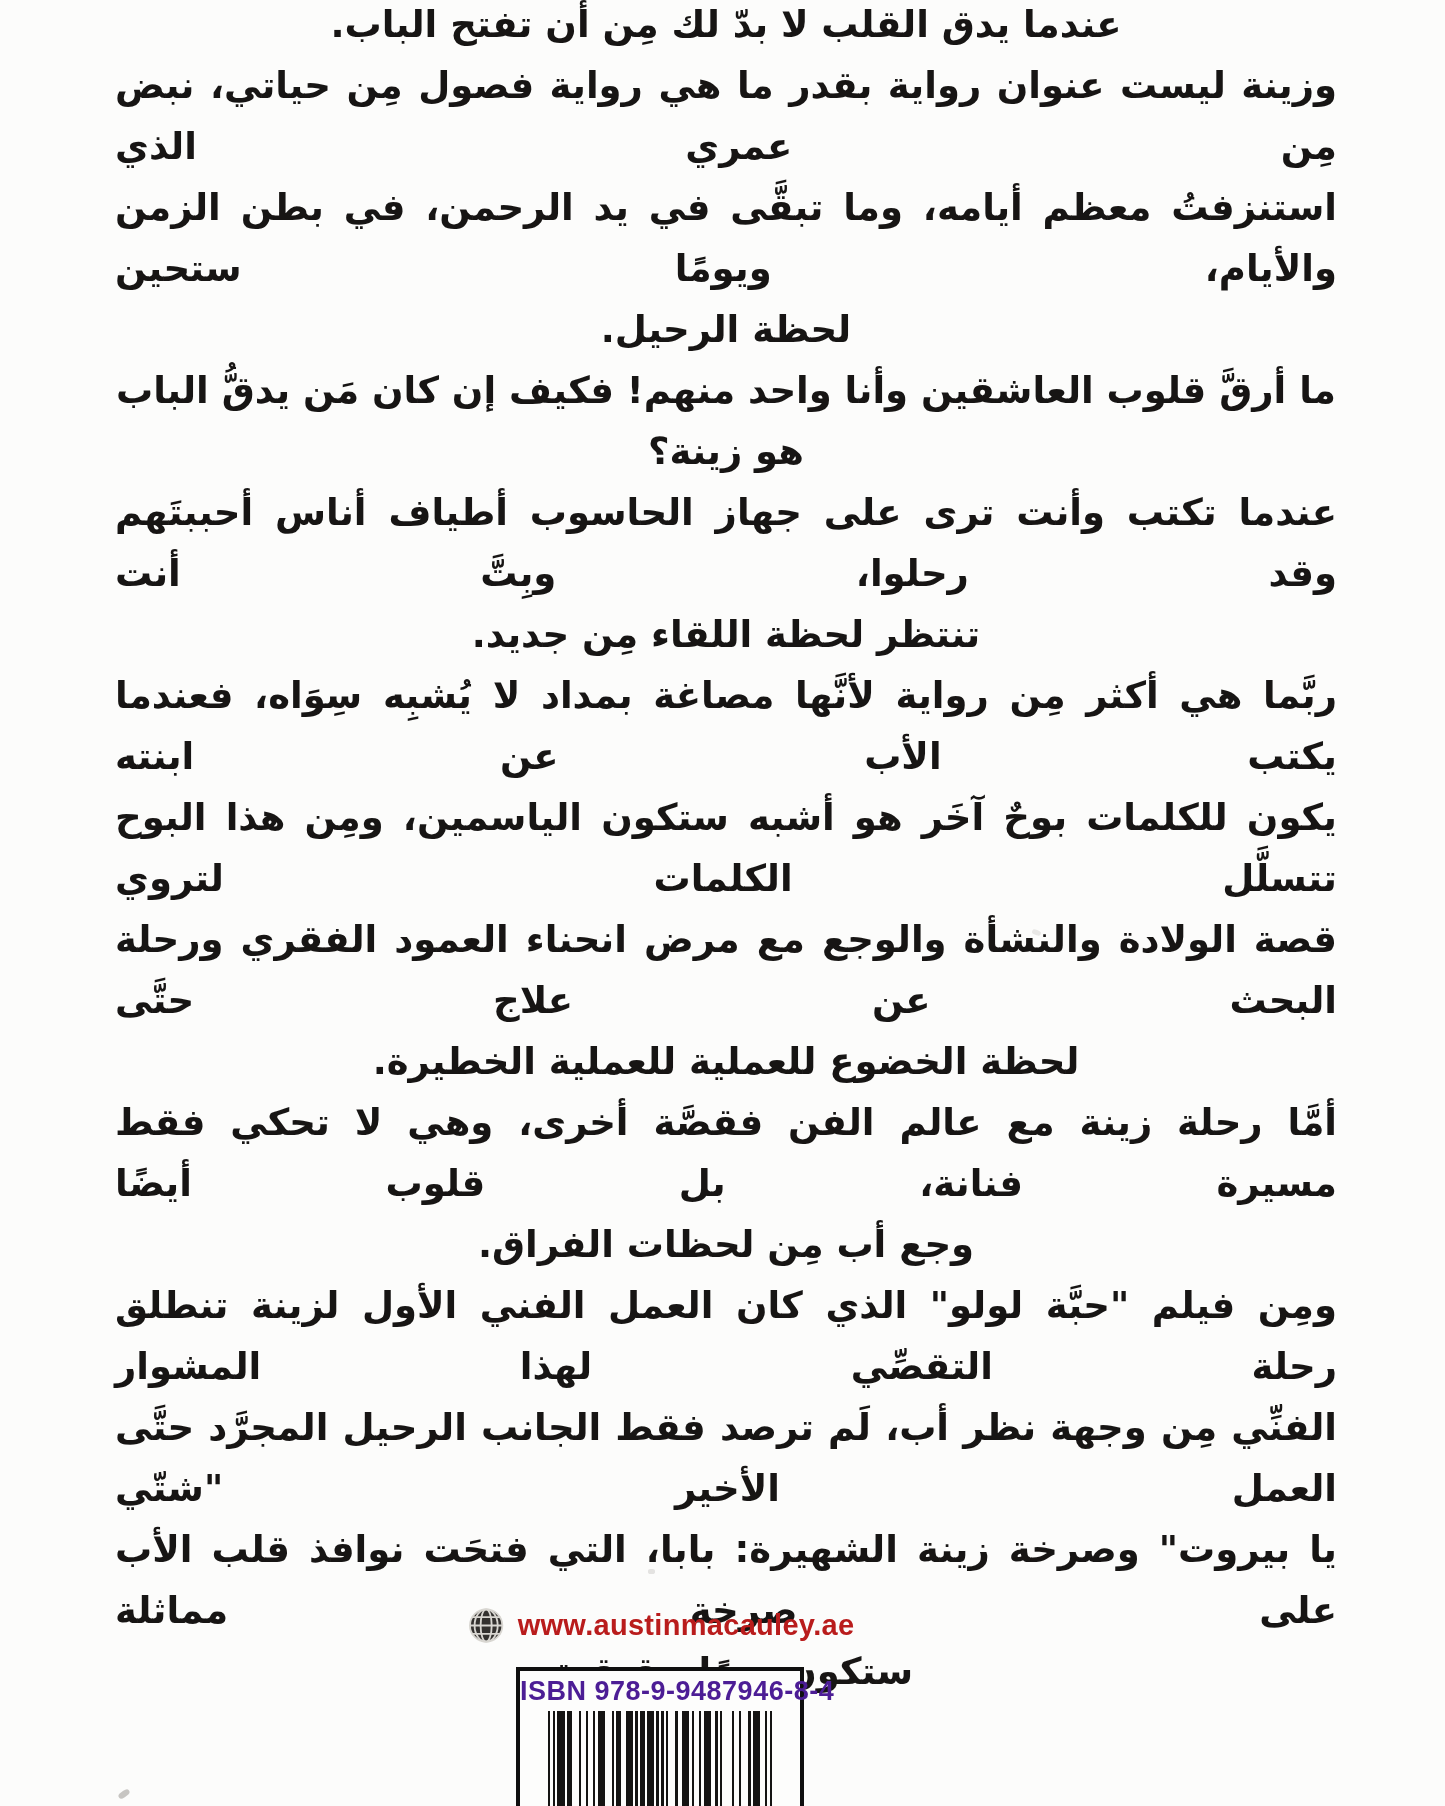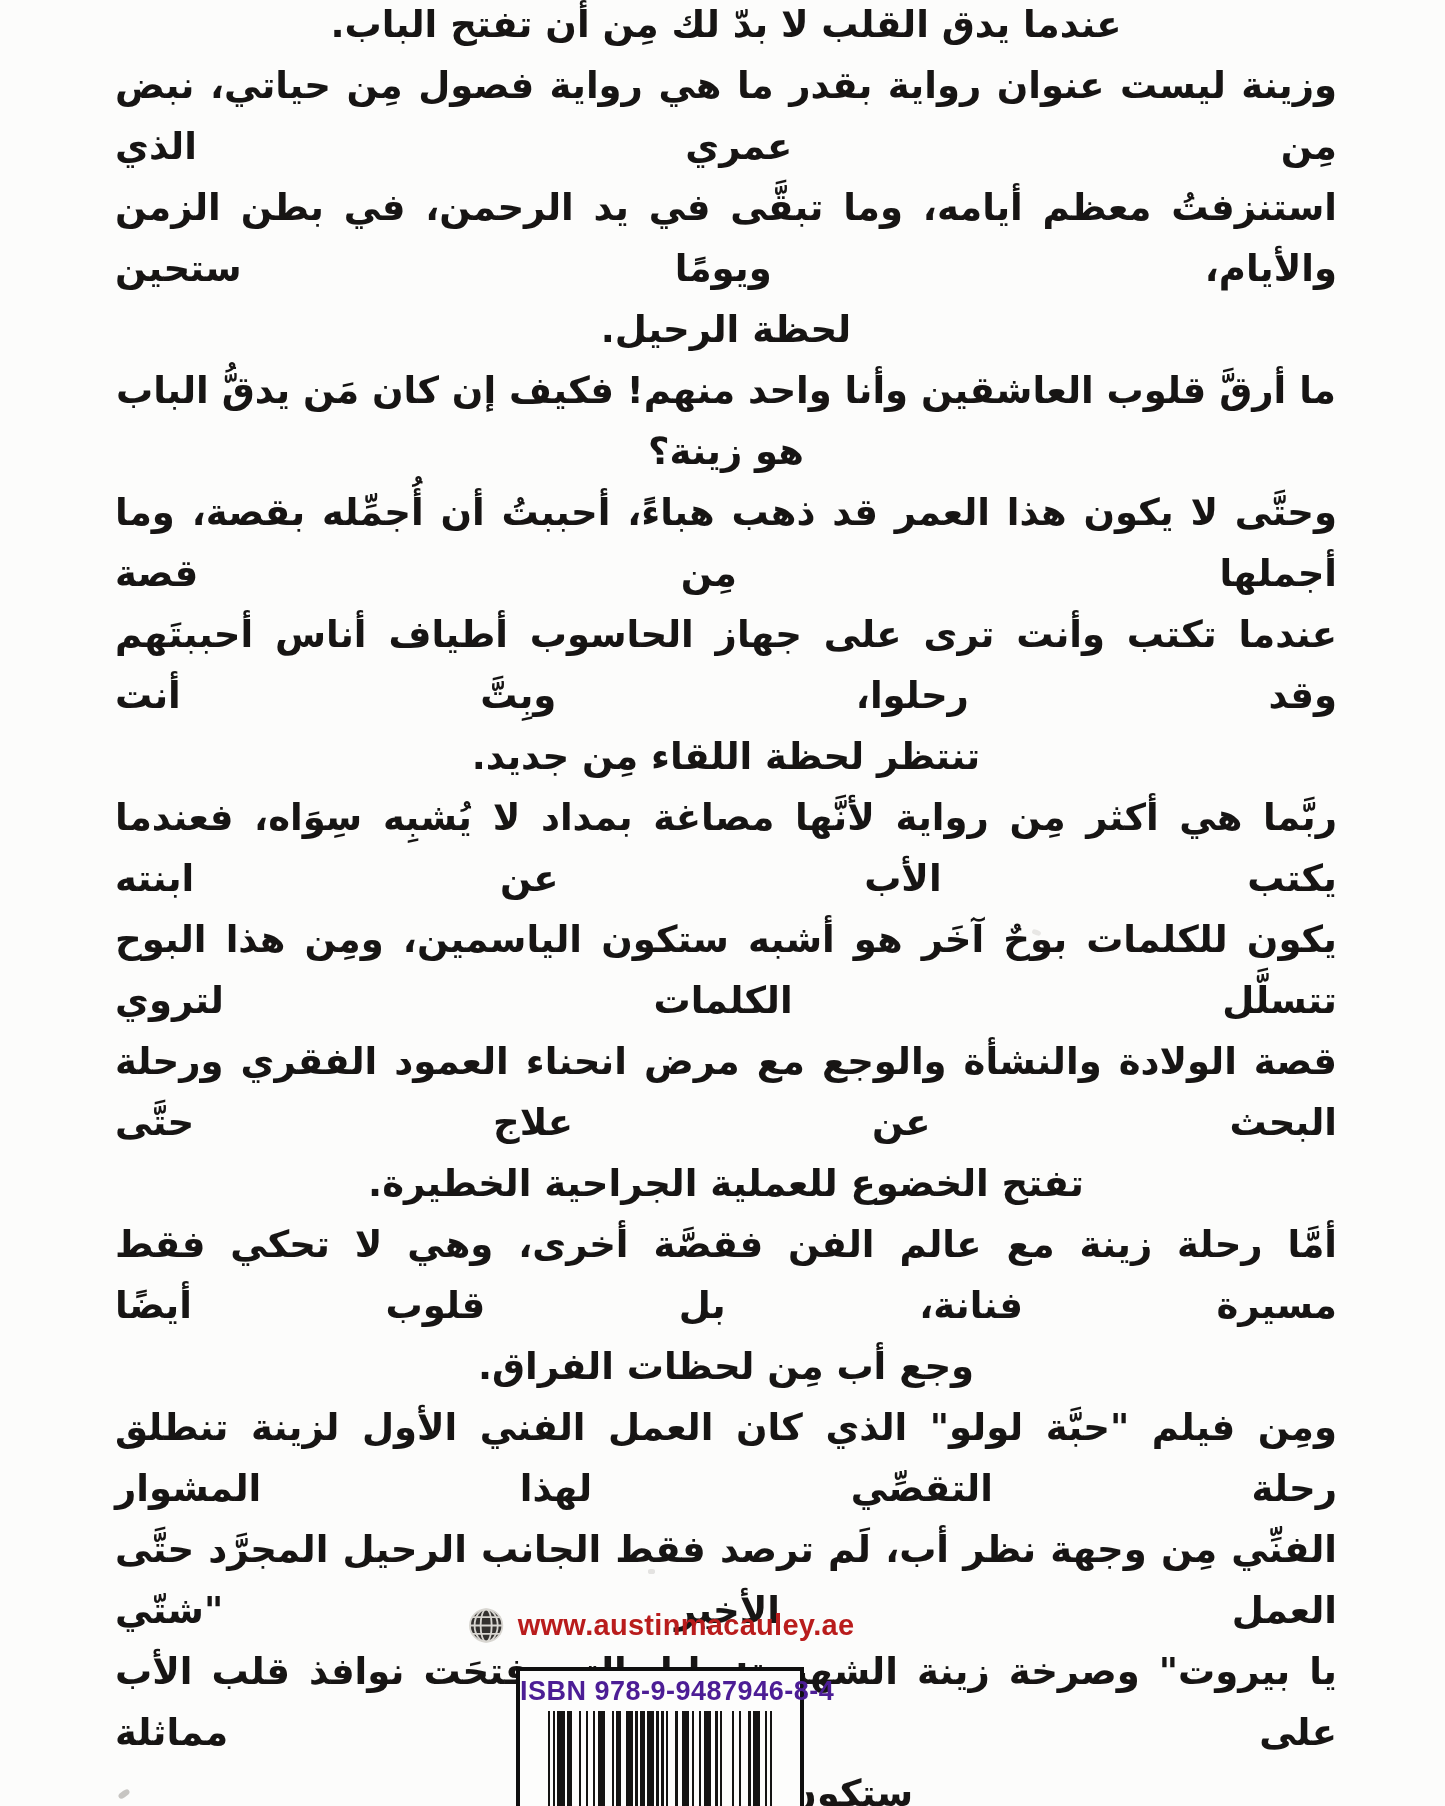--- a/index.html
+++ b/index.html
@@ -81,29 +81,28 @@
       </div>
       <div class="paragraph">
         <div class="line justify">وزينة ليست عنوان رواية بقدر ما هي رواية فصول مِن حياتي، نبض مِن عمري الذي</div>
         <div class="line justify">استنزفتُ معظم أيامه، وما تبقَّى في يد الرحمن، في بطن الزمن والأيام، ويومًا ستحين</div>
         <div class="line center">لحظة الرحيل.</div>
       </div>
       <div class="paragraph">
         <div class="line center">ما أرقَّ قلوب العاشقين وأنا واحد منهم! فكيف إن كان مَن يدقُّ الباب هو زينة؟</div>
       </div>
       <div class="paragraph">
-        <div class="line justify">وحتَّى لا يكون هذا العمر قد ذهب هباءً، أحببتُ أن أُجمِّله بقصة، وما أجملها مِن قصة</div>
         <div class="line justify">عندما تكتب وأنت ترى على جهاز الحاسوب أطياف أناس أحببتَهم وقد رحلوا، وبِتَّ أنت</div>
         <div class="line center">تنتظر لحظة اللقاء مِن جديد.</div>
       </div>
       <div class="paragraph">
         <div class="line justify">ربَّما هي أكثر مِن رواية لأنَّها مصاغة بمداد لا يُشبِه سِوَاه، فعندما يكتب الأب عن ابنته</div>
         <div class="line justify">يكون للكلمات بوحٌ آخَر هو أشبه ستكون الياسمين، ومِن هذا البوح تتسلَّل الكلمات لتروي</div>
         <div class="line justify">قصة الولادة والنشأة والوجع مع مرض انحناء العمود الفقري ورحلة البحث عن علاج حتَّى</div>
-        <div class="line center">تفتح الخضوع للعملية الجراحية الخطيرة.</div>
+        <div class="line center">لحظة الخضوع للعملية للعملية الخطيرة.</div>
       </div>
       <div class="paragraph">
         <div class="line justify">أمَّا رحلة زينة مع عالم الفن فقصَّة أخرى، وهي لا تحكي فقط مسيرة فنانة، بل قلوب أيضًا</div>
         <div class="line center">وجع أب مِن لحظات الفراق.</div>
       </div>
       <div class="paragraph">
         <div class="line justify">ومِن فيلم "حبَّة لولو" الذي كان العمل الفني الأول لزينة تنطلق رحلة التقصِّي لهذا المشوار</div>
         <div class="line justify">الفنِّي مِن وجهة نظر أب، لَم ترصد فقط الجانب الرحيل المجرَّد حتَّى العمل الأخير "شتّي</div>
         <div class="line justify">يا بيروت" وصرخة زينة الشهيرة: بابا، التي فتحَت نوافذ قلب الأب على صرخة مماثلة</div>
         <div class="line center">ستكون يومًا حقيقية.</div>

